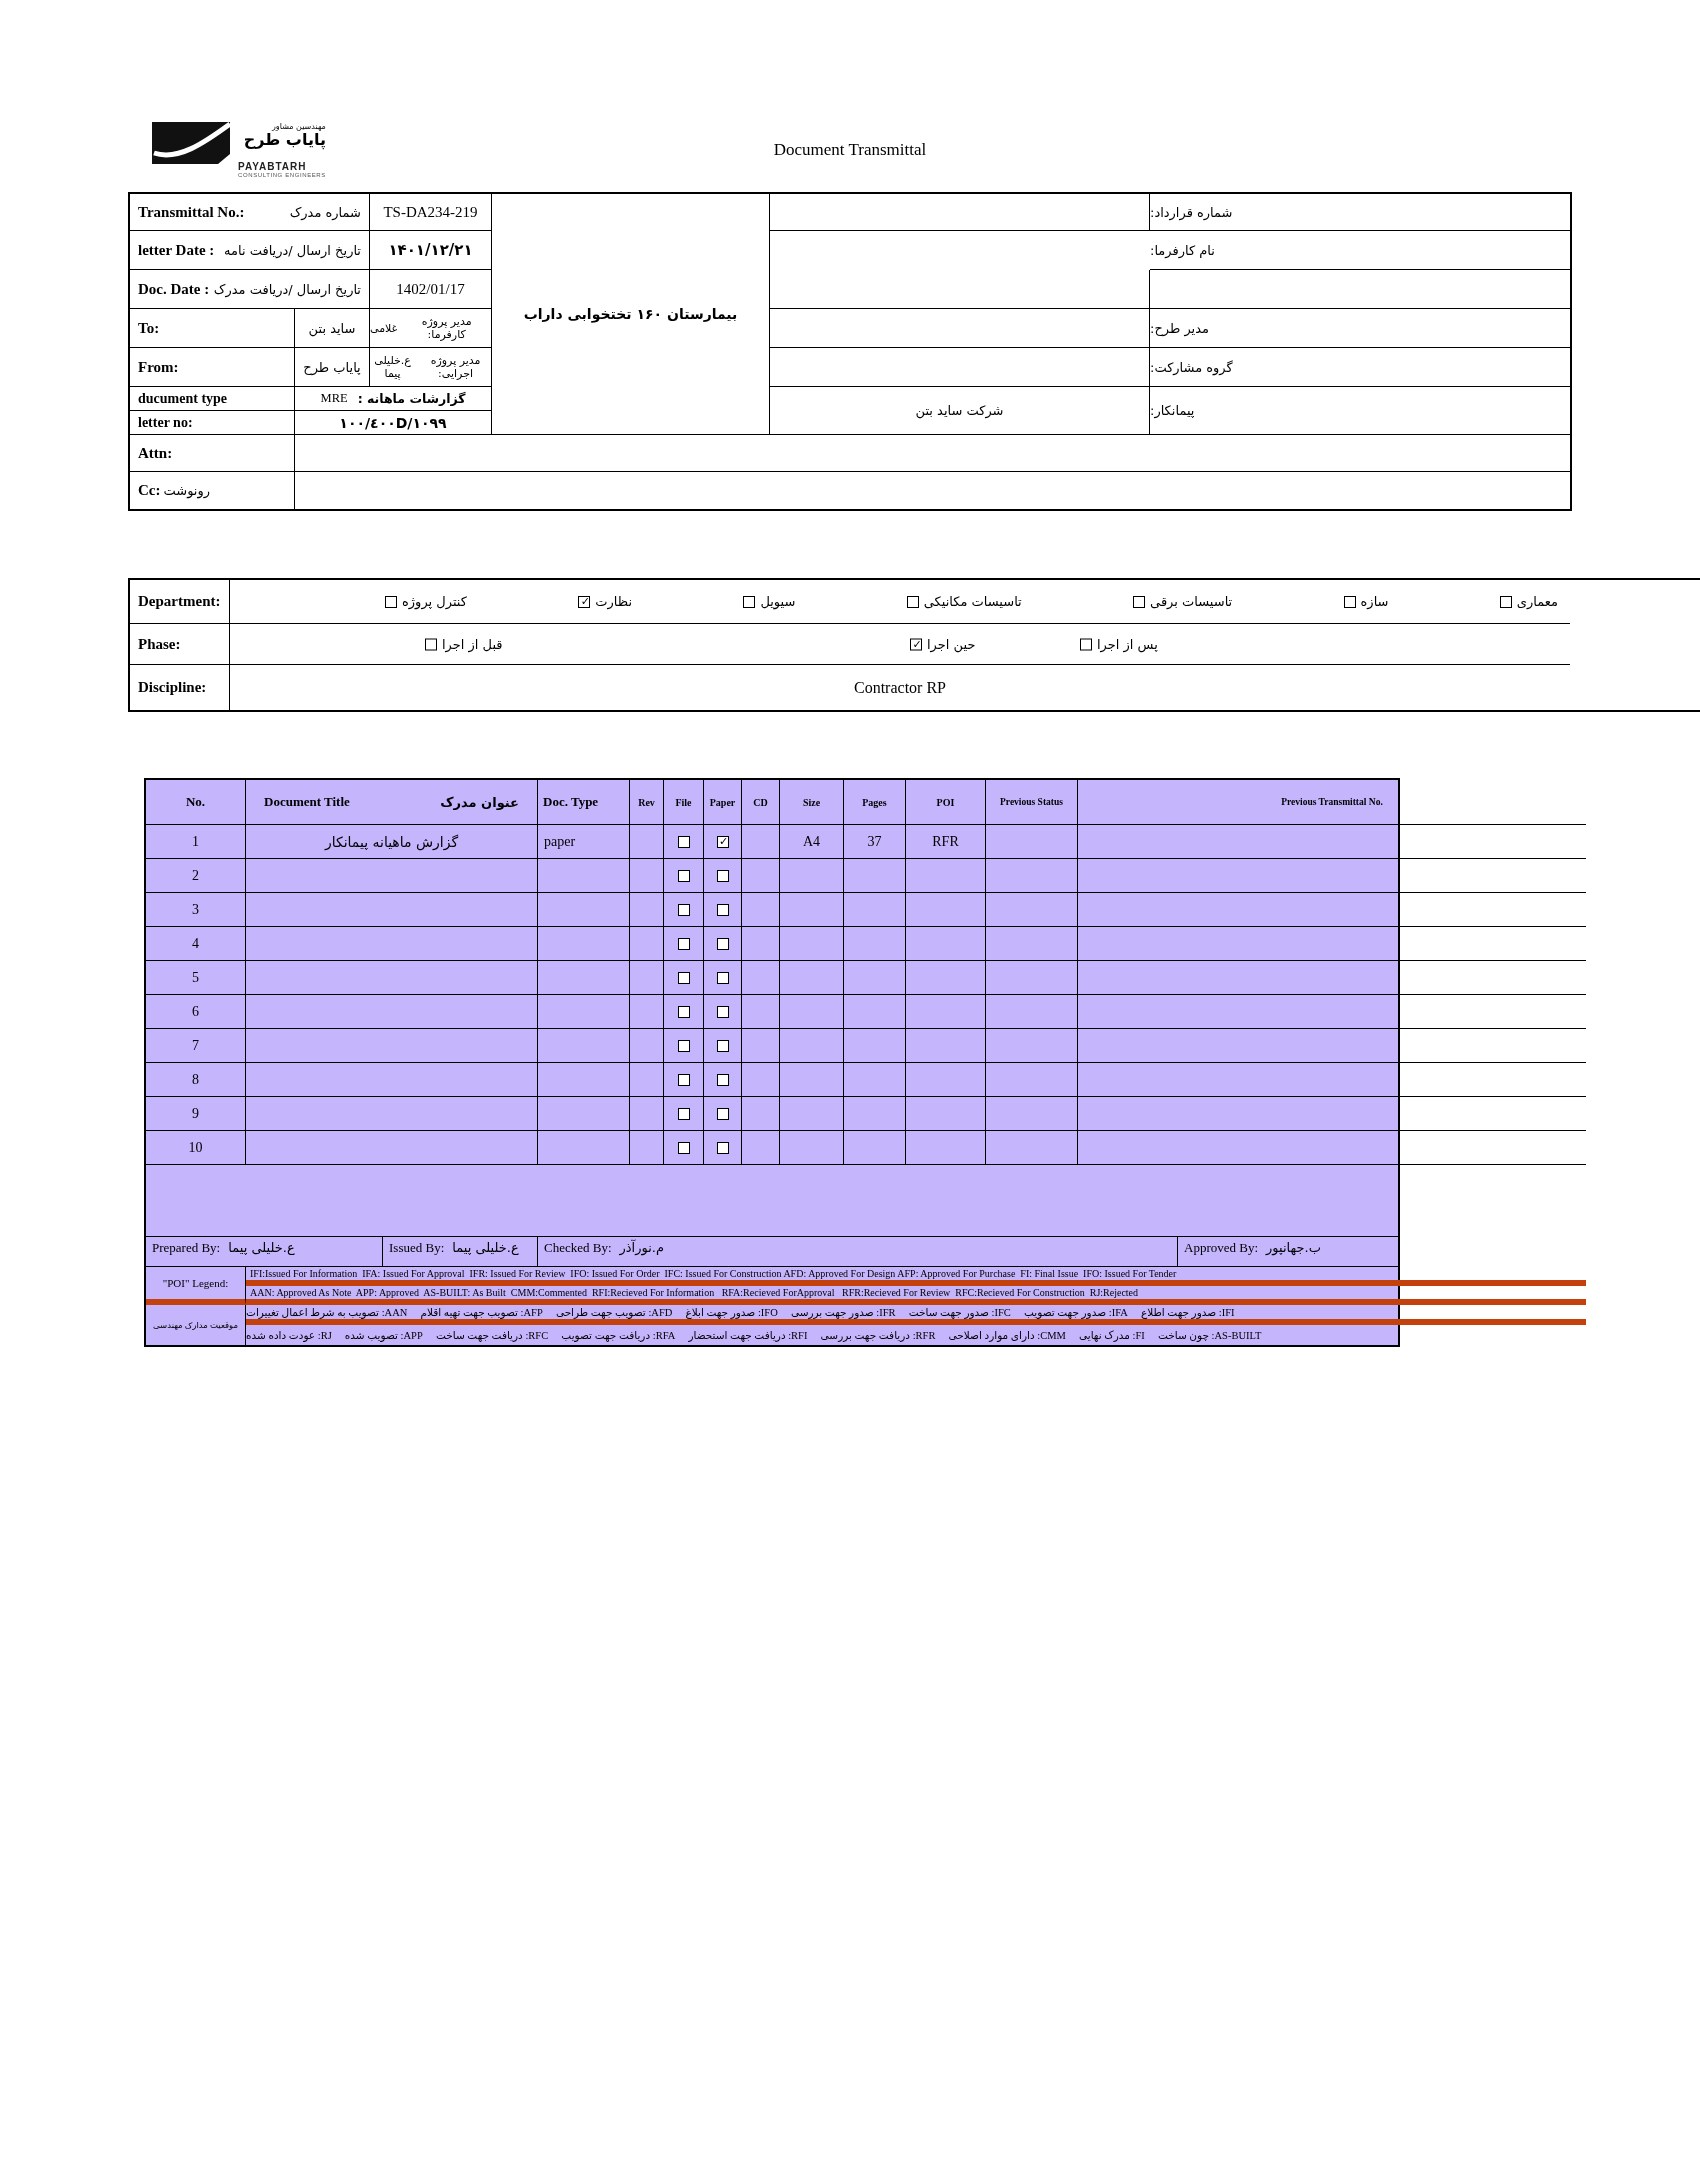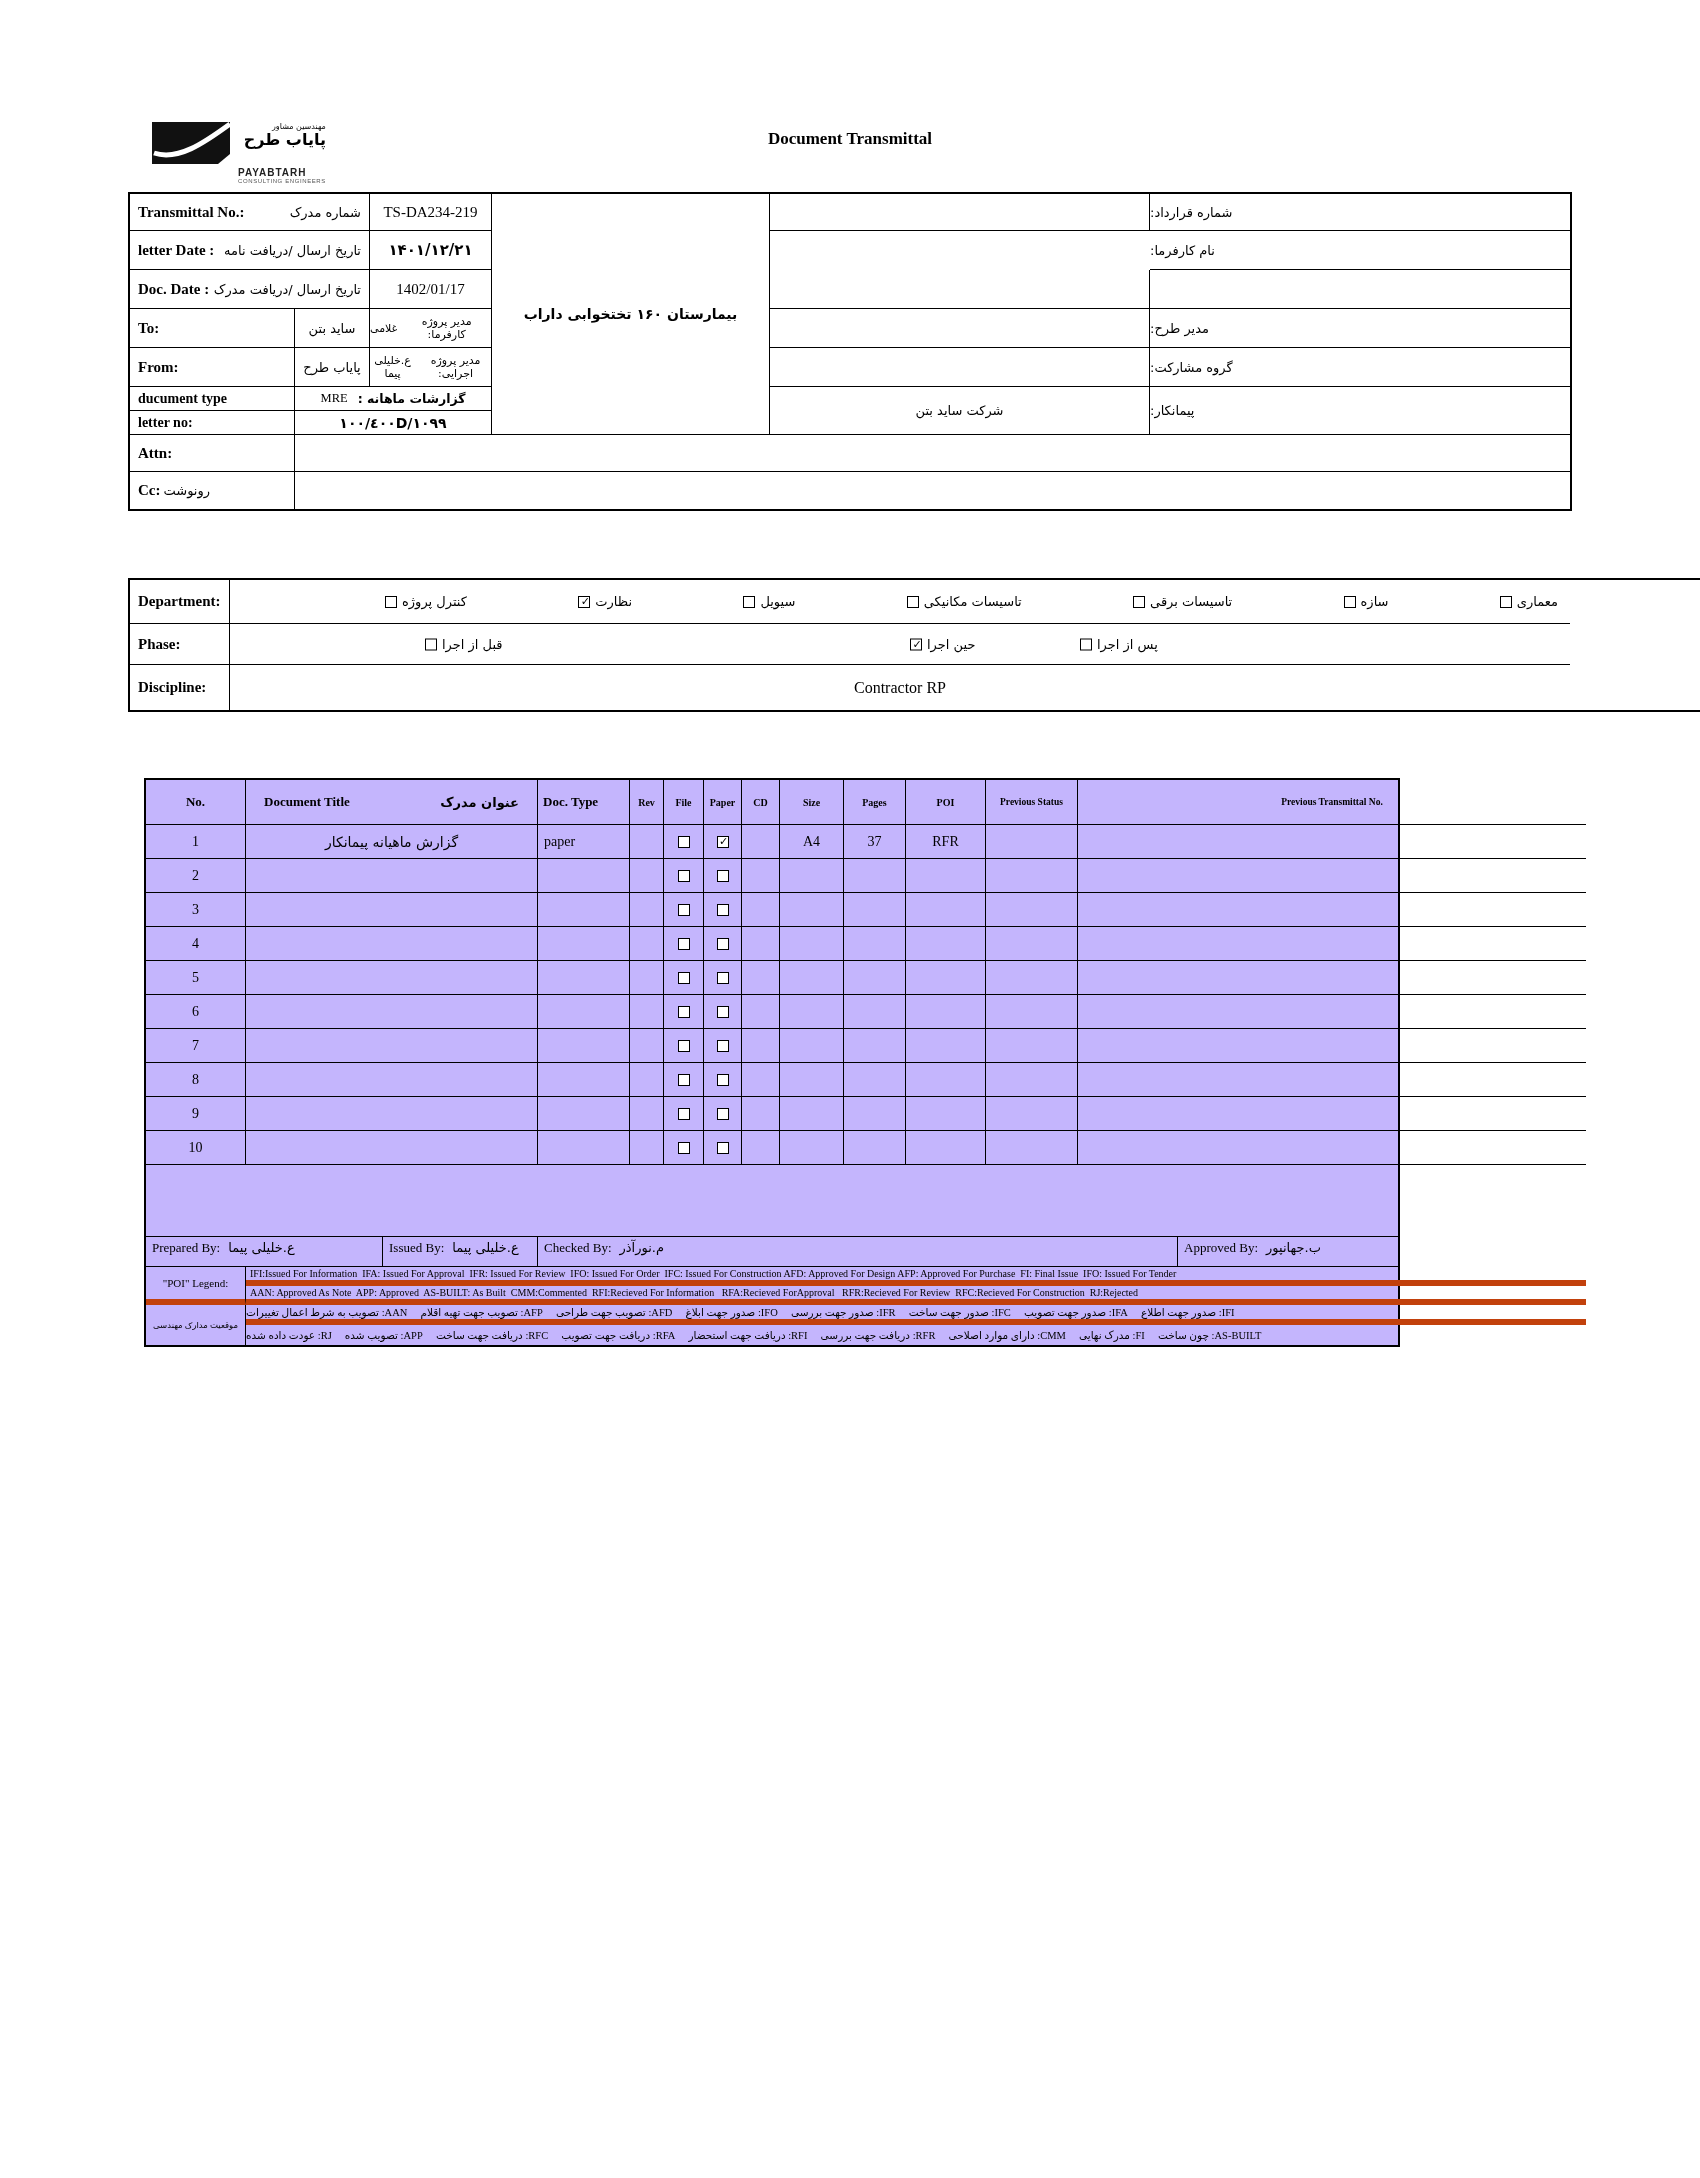--- a/index.html
+++ b/index.html
@@ -10,24 +10,24 @@
     overflow: hidden;
   }
   .fa { direction: rtl; font-family: "DejaVu Sans", "Liberation Serif", sans-serif; }
   .b { font-weight: bold; }
 
   
   .logo { position: absolute; left: 150px; top: 120px; display: flex; gap: 6px; align-items: flex-start; }
   .logo-text { display: flex; flex-direction: column; padding-top: 2px; }
   .logo-fa-small { font-size: 8px; }
   .logo-fa { font-size: 16px; font-weight: bold; line-height: 1.1; }
-  .logo-en { font-size: 10px; font-weight: bold; letter-spacing: 1px; color: #222; margin-top: 18px; font-family: "Liberation Sans", sans-serif; }
+  .logo-en { font-size: 10px; font-weight: bold; letter-spacing: 1px; color: #222; margin-top: 12px; font-family: "Liberation Sans", sans-serif; }
   .logo-en-sub { font-size: 6px; letter-spacing: 0.6px; color: #555; font-family: "Liberation Sans", sans-serif; }
-  .doc-title { position: absolute; left: 128px; top: 129px; width: 1444px; text-align: center;
-               font-size: 17px; font-weight: bold; }
+  .doc-title { position: absolute; left: 128px; top: 140px; width: 1444px; text-align: center;
+               font-size: 17px; font-weight: normal; }
 
   
   .cell { border-right: 1px solid #000; border-bottom: 1px solid #000; display: flex; align-items: center; overflow: hidden; }
   .br0 { border-right: none !important; }
   .bb0 { border-bottom: none !important; }
   .ctr { justify-content: center; text-align: center; }
   .sb  { justify-content: space-between; padding: 0 8px; }
   .padl { padding-left: 8px; }
   .padr { justify-content: flex-end; }
 

